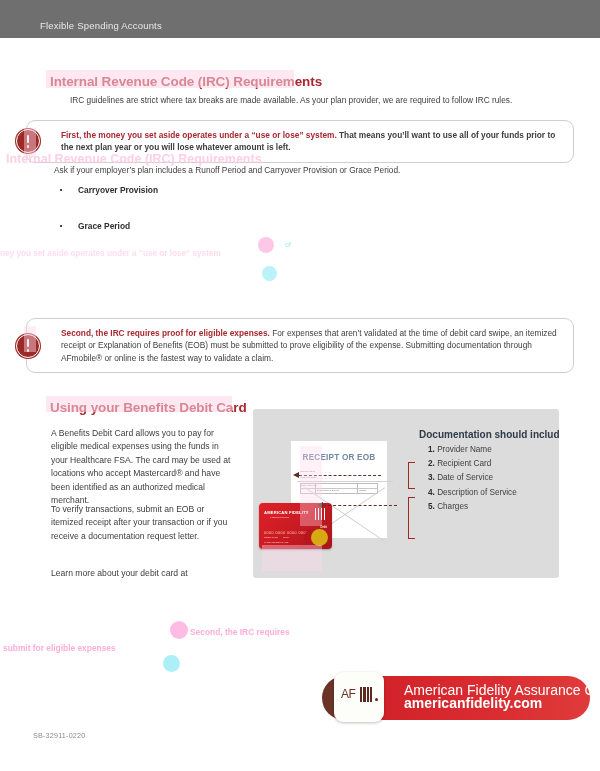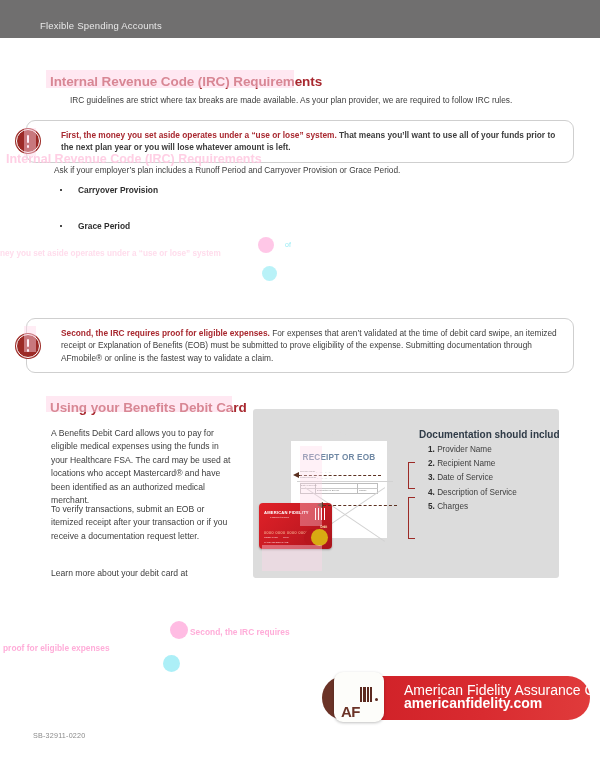--- a/index.html
+++ b/index.html
@@ -187,22 +187,22 @@
     position:absolute;left:30px;top:4px;width:238px;height:44px;
     background:linear-gradient(90deg,#cf2027 0%,#d92b30 55%,#e03b3b 100%);
     border-radius:0 22px 22px 0;
   }
   .foot-logo{
     position:absolute;left:12px;top:0px;width:50px;height:50px;
     background:#fdfdfa;border-radius:9px;
     box-shadow:0 1px 3px rgba(0,0,0,.25);
   }
   .foot-af{
-    position:absolute;left:7px;top:15px;font-size:15px;font-weight:bold;
-    color:#6b3327;letter-spacing:-.6px;margin-top:16px;
+    position:absolute;left:7px;top:15px;font-size:12px;font-weight:normal;
+    color:#6b3327;letter-spacing:-.6px;
   }
   .foot-bars{position:absolute;left:26px;top:15px;width:14px;height:15px;}
   .foot-bars i{position:absolute;top:0;width:2.2px;height:15px;background:#5c2a20;}
   .foot-dot{
     position:absolute;left:41px;top:26px;width:3px;height:3px;
     background:#5c2a20;border-radius:50%;
   }
   .foot-txt{
     position:absolute;left:82px;top:12px;
     font-size:14px;color:#ffffff;line-height:12.5px;white-space:nowrap;
@@ -336,21 +336,21 @@
 
   <div class="doc-head">Documentation should include:</div>
 
   <div class="doc-list">
     <div class="doc-item">
       <b>1.</b>
       <span>Provider Name</span>
     </div>
     <div class="doc-item">
       <b>2.</b>
-      <span>Recipient Name</span>
+      <span>Recipient Card</span>
     </div>
     <div class="doc-item">
       <b>3.</b>
       <span>Date of Service</span>
     </div>
     <div class="doc-item">
       <b>4.</b>
       <span>Description of Service</span>
     </div>
     <div class="doc-item">
@@ -384,18 +384,18 @@
 <div class="pinkwash" style="left:46px;top:70px;width:248px;height:18px;"></div>
 <div class="pinkwash" style="left:46px;top:396px;width:186px;height:16px;"></div>
 <div class="pinkwash" style="left:24px;top:326px;width:12px;height:26px;opacity:.45;"></div>
 <div class="pinkwash" style="left:24px;top:128px;width:12px;height:28px;opacity:.45;"></div>
 <div class="pinkwash" style="left:300px;top:446px;width:22px;height:80px;opacity:.35;"></div>
 <div class="pinkwash" style="left:262px;top:545px;width:60px;height:26px;opacity:.4;"></div>
 
 <div class="ghost" id="g1">Internal Revenue Code (IRC) Requirements</div>
 <div class="ghost" id="g2">ney you set aside operates under a “use or lose” system</div>
 <div class="ghost" id="g3">Second, the IRC requires</div>
-<div class="ghost" id="g4">proof for eligible expenses</div>
+<div class="ghost" id="g4">submit for eligible expenses</div>
 <div class="ghost" id="g5"></div>
 <div class="ghost" id="g6"></div>
 <div class="ghost" id="g7"></div>
 <div class="ghost" id="g8"></div>
 <div class="ghost" id="g9">of</div>
 
 </body></html>

